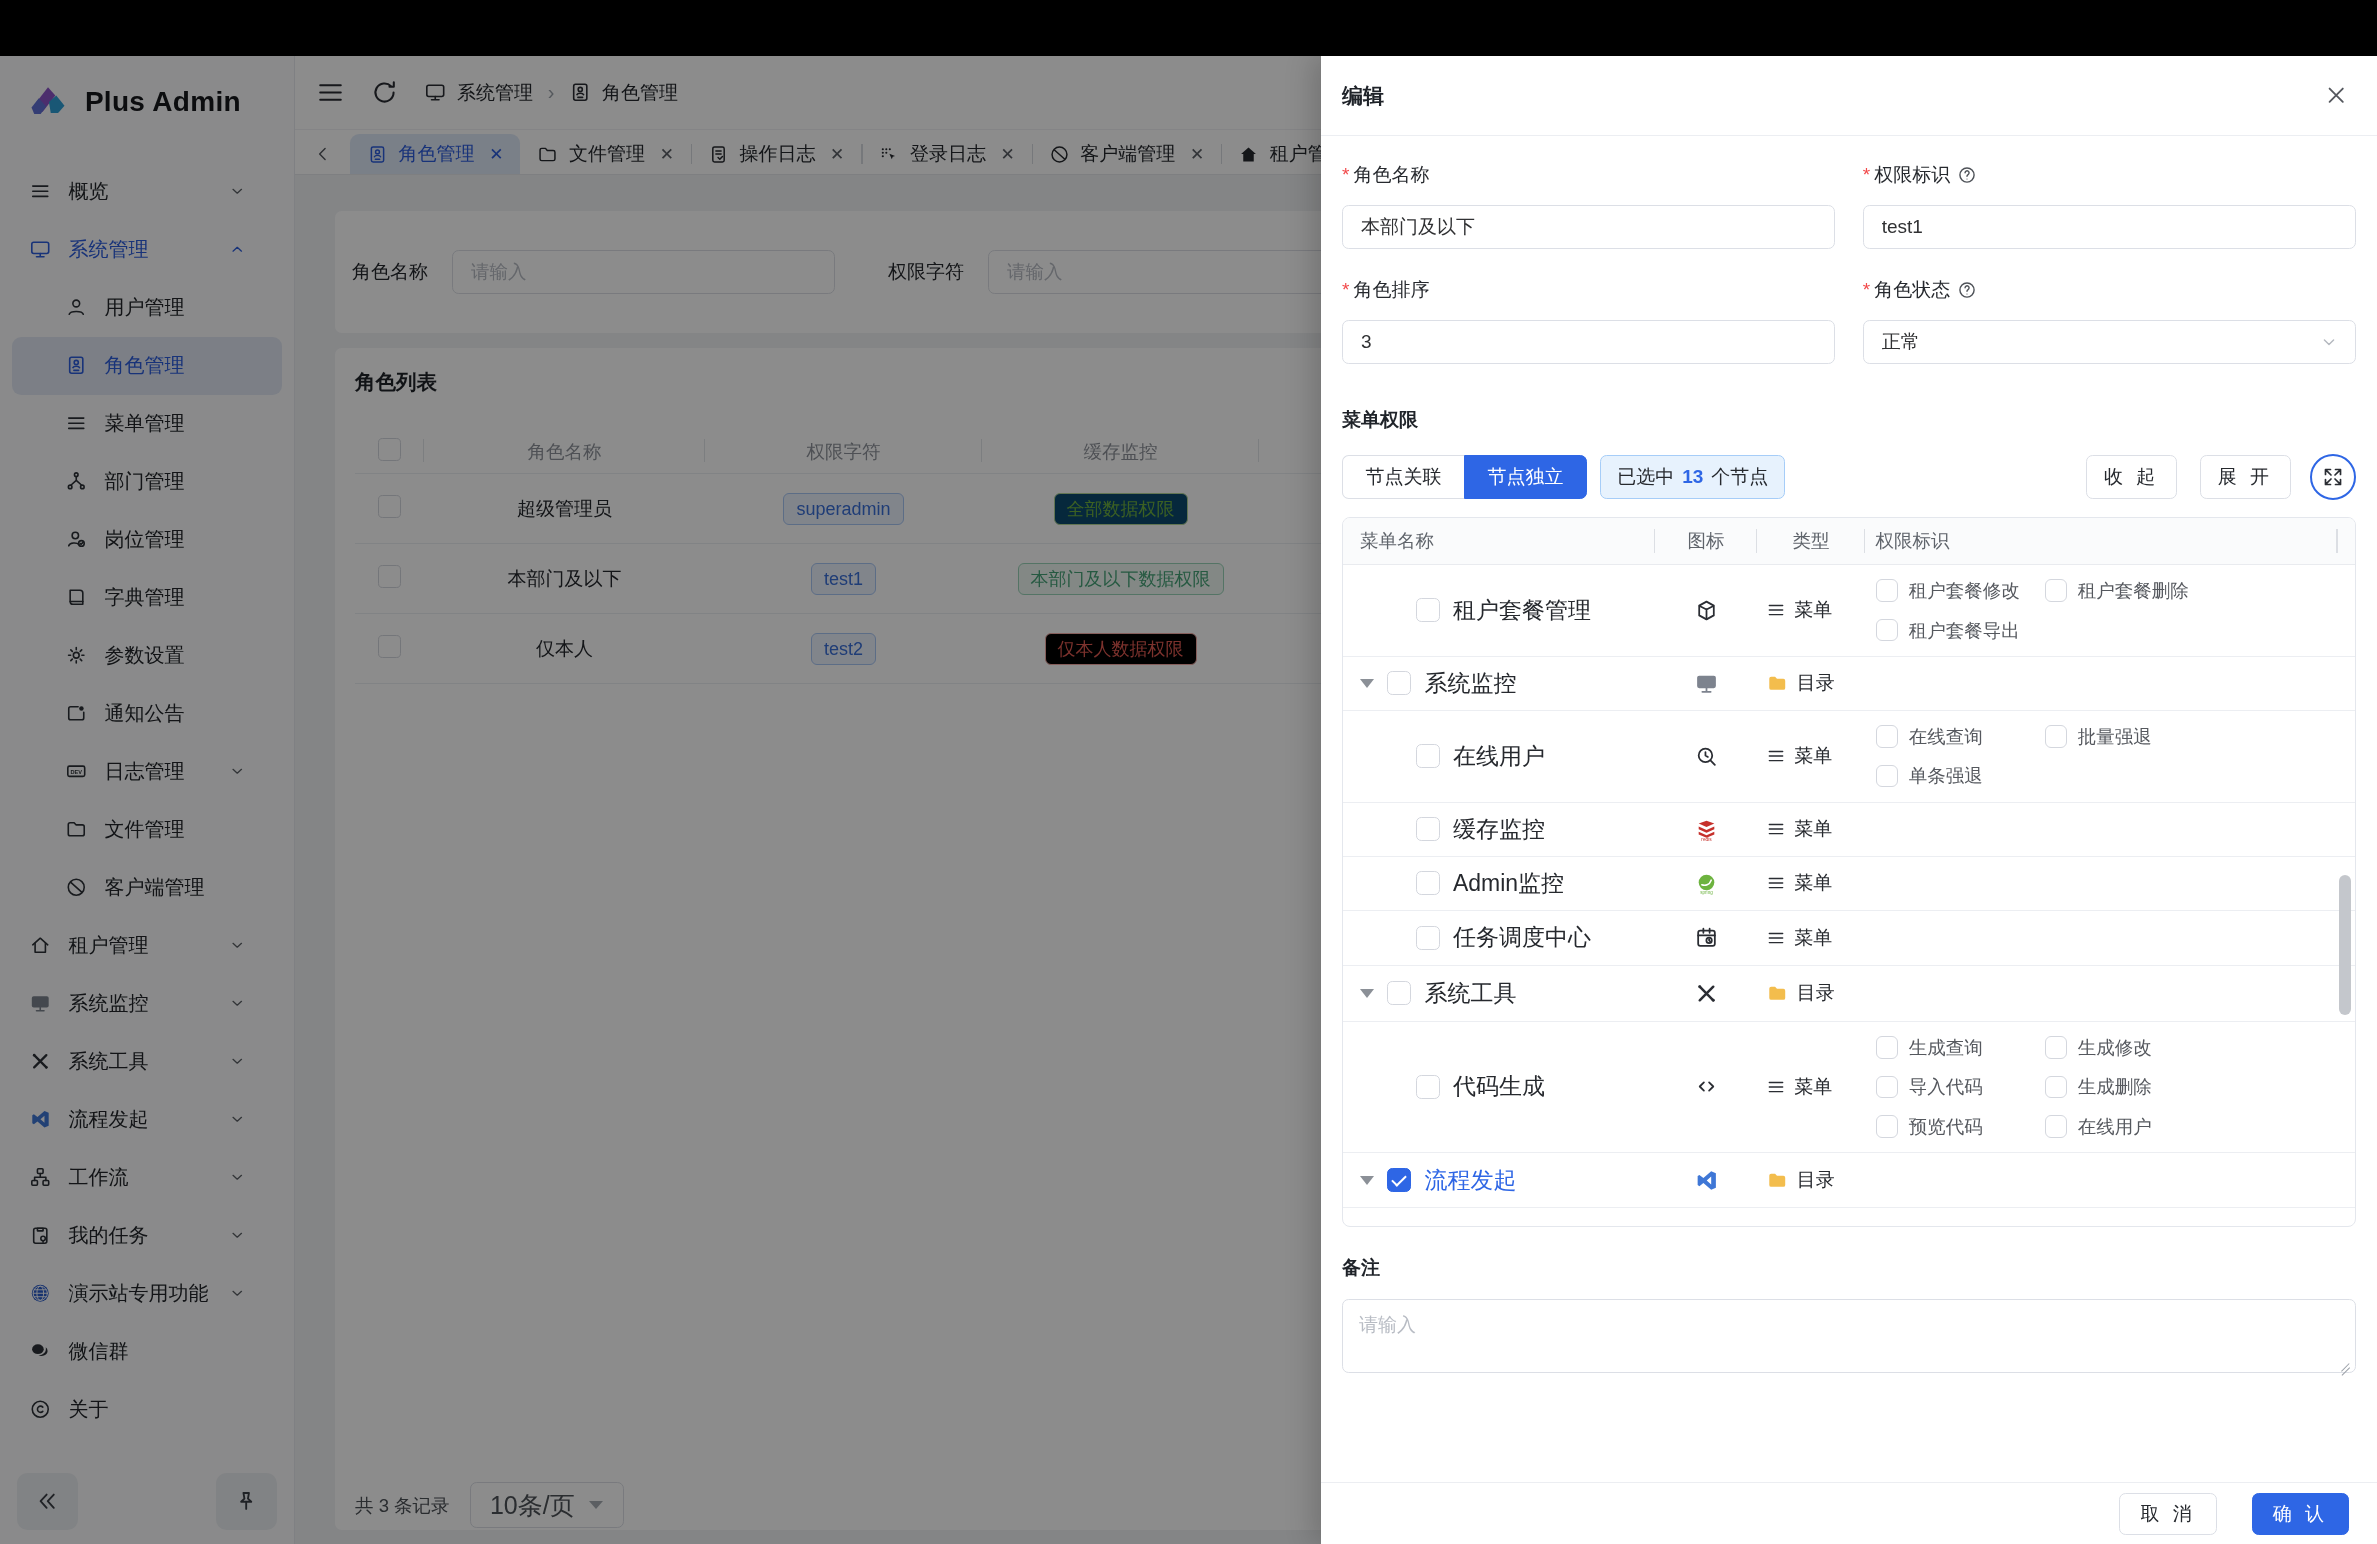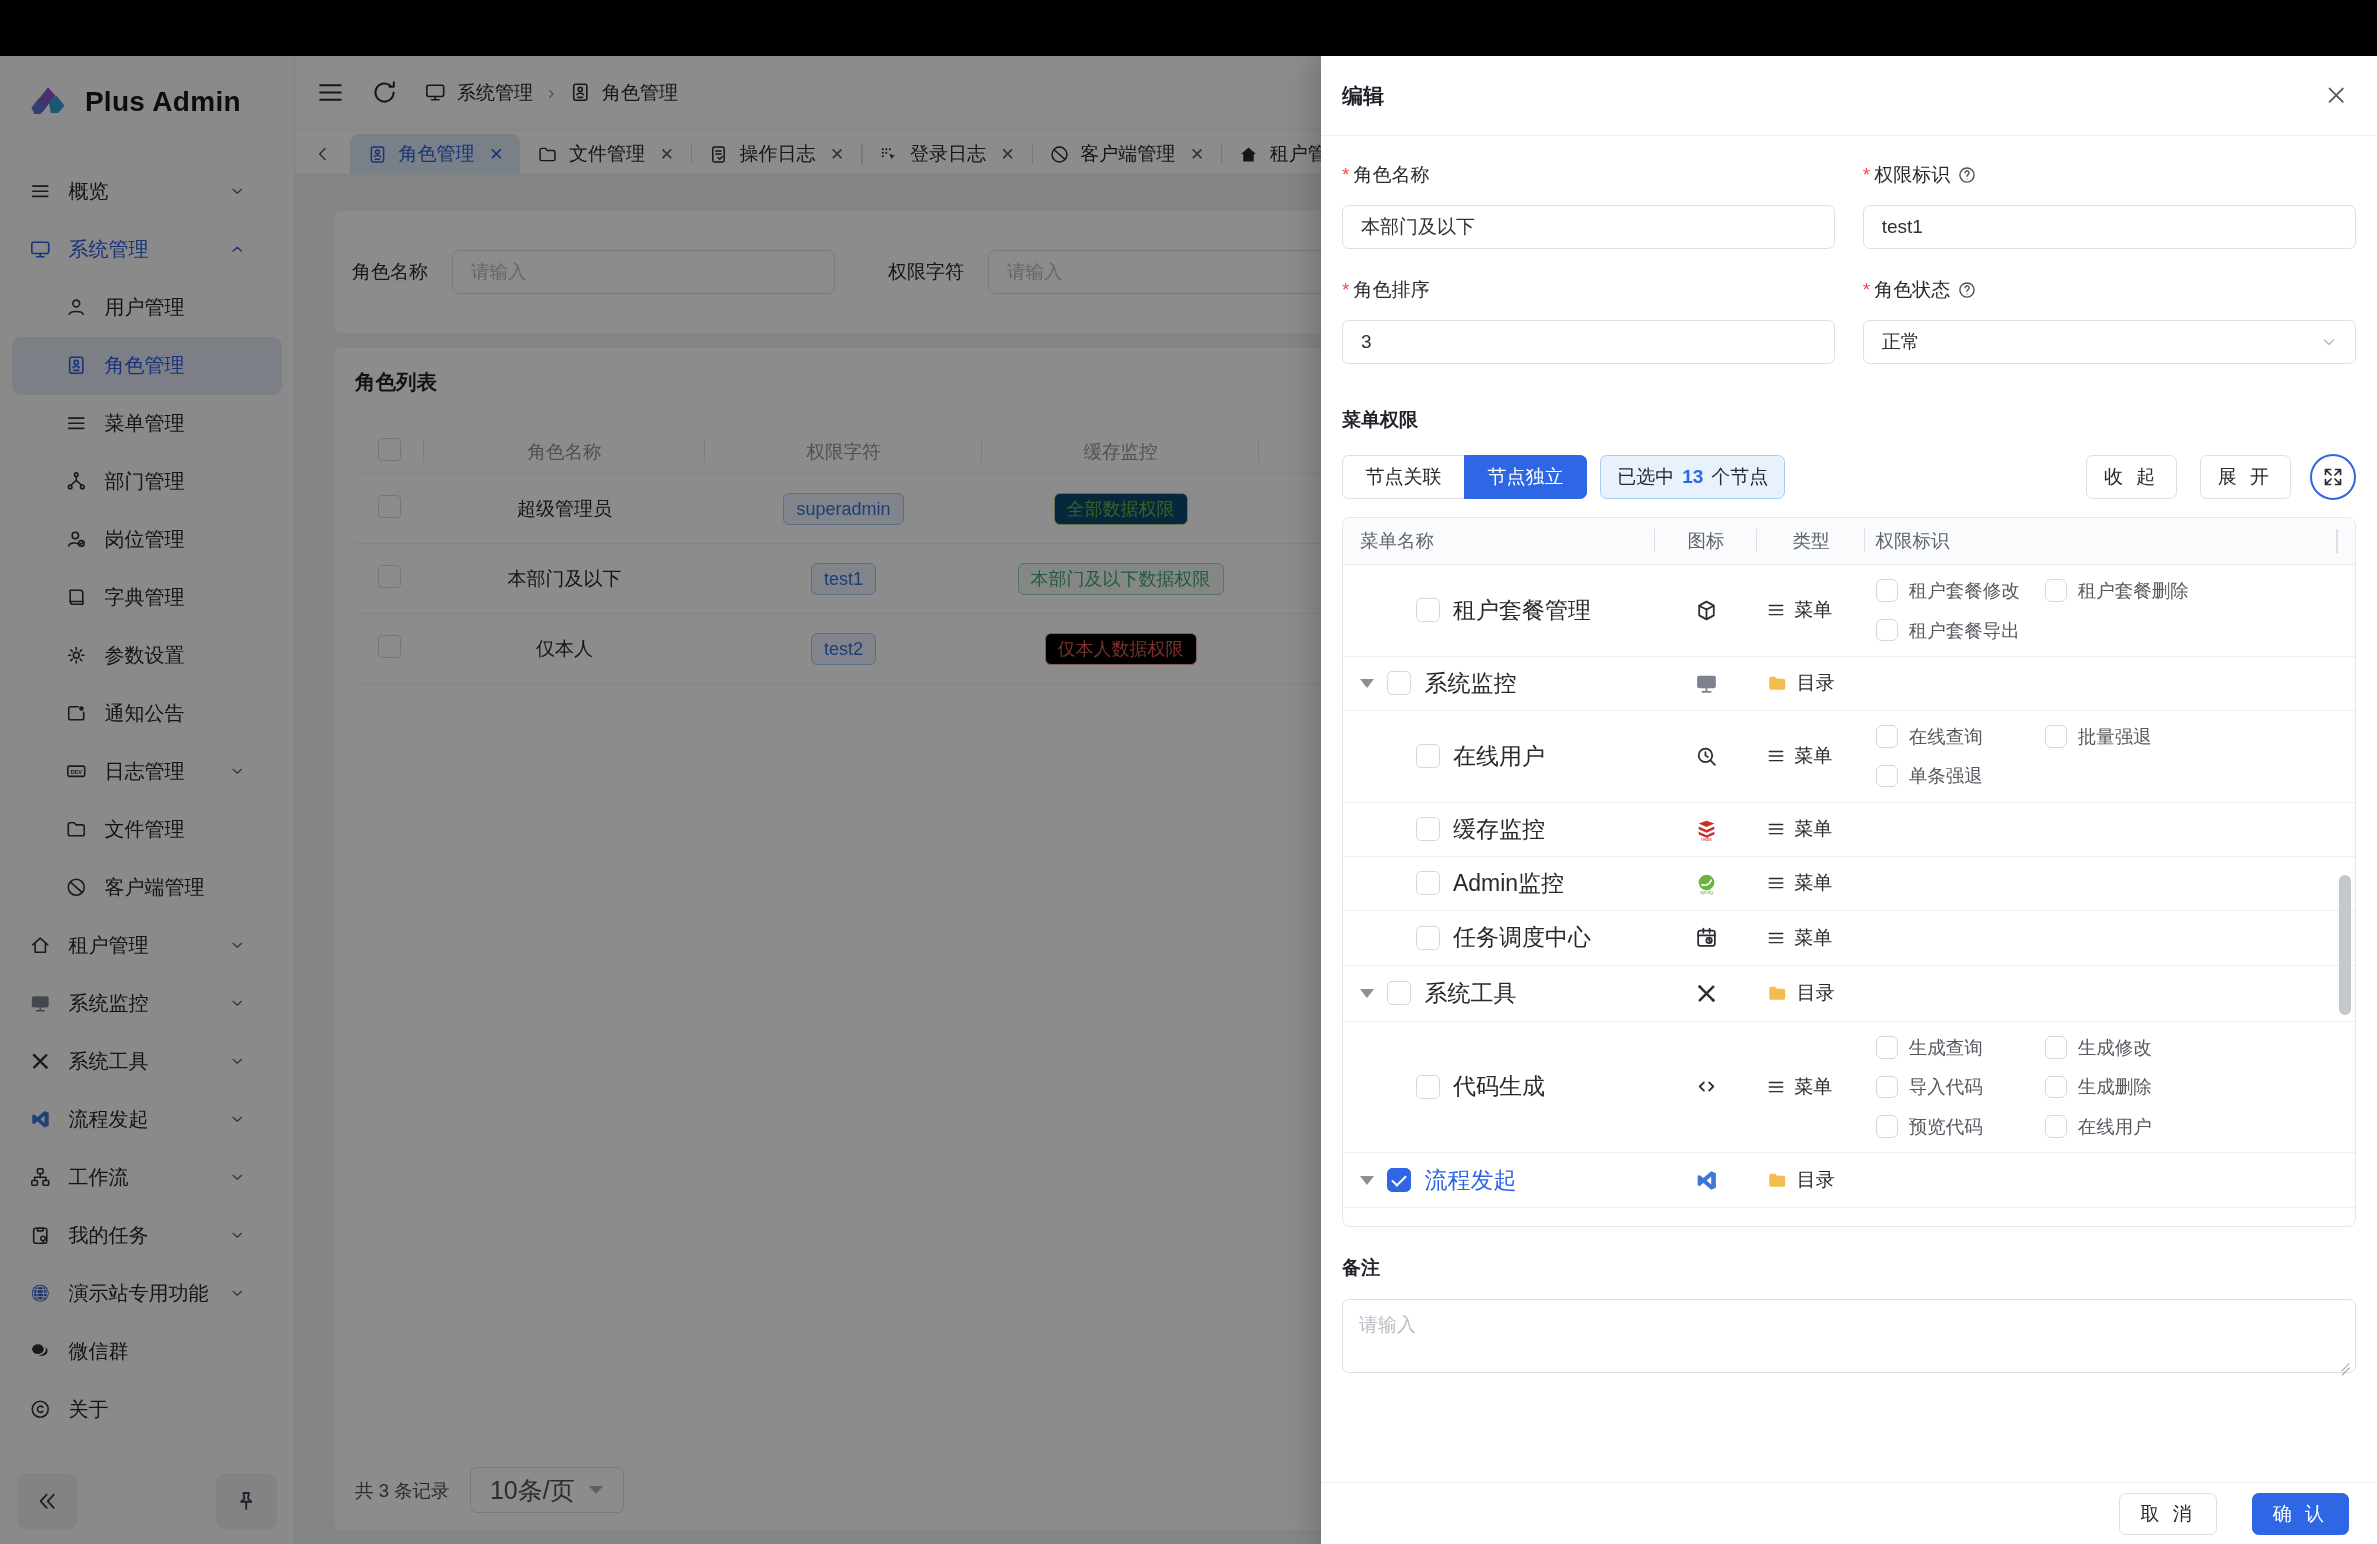--- a/index.html
+++ b/index.html
@@ -72,21 +72,21 @@
   #roles th:not(:last-child):after{content:"";position:absolute;right:0;top:9.2px;height:22.5px;width:1.3px;background:#e2e5ea;}
   #roles td{border-top:1.3px solid #eceef2;height:67px;text-align:center;font-size:19px;color:#26292e;}
   #roles tr:last-child td{border-bottom:1.3px solid #eceef2;}
   .rowcb{width:21px;height:21px;border:1.3px solid #d4d7de;border-radius:4.6px;display:inline-block;background:#fff;}
   .tag{display:inline-block;height:32px;line-height:30px;padding:0 12px;border-radius:6px;
        font-size:18px;border:1.3px solid;box-sizing:border-box;}
   .tag.blue{background:#ecf3fe;border-color:#a8c7f5;color:#3a6fd8;}
   .tag.success{background:#0c4a6e;border-color:#b2d598;color:#6eaf3f;}
   .tag.teal{background:#eef8f3;border-color:#9ad4b8;color:#46a377;}
   .tag.danger{background:#000000;border-color:#f2aba6;color:#e25b52;}
-  #pager{position:absolute;left:20px;bottom:17px;display:flex;align-items:center;gap:20px;}
+  #pager{position:absolute;left:20px;bottom:2px;display:flex;align-items:center;gap:20px;}
   #pager .total{font-size:18.5px;color:#4e5258;}
   #pagesize{width:152px;height:44px;border:1.3px solid #dcdfe6;border-radius:6.6px;display:flex;
             align-items:center;justify-content:center;gap:14.5px;font-size:25px;color:#4e5258;}
   .caret{width:0;height:0;border-left:7.3px solid transparent;border-right:7.3px solid transparent;
          border-top:8.6px solid #a6abb3;}
   
   #mask{position:absolute;left:0;top:56px;width:1321px;height:1488px;background:rgba(0,0,0,.45);z-index:40;}
   
   #drawer{position:absolute;left:1321px;top:56px;width:1057px;height:1488px;background:#fff;z-index:50;
           box-shadow:-8px 0 26.4px rgba(0,0,0,.18);display:flex;flex-direction:column;box-sizing:border-box;}

